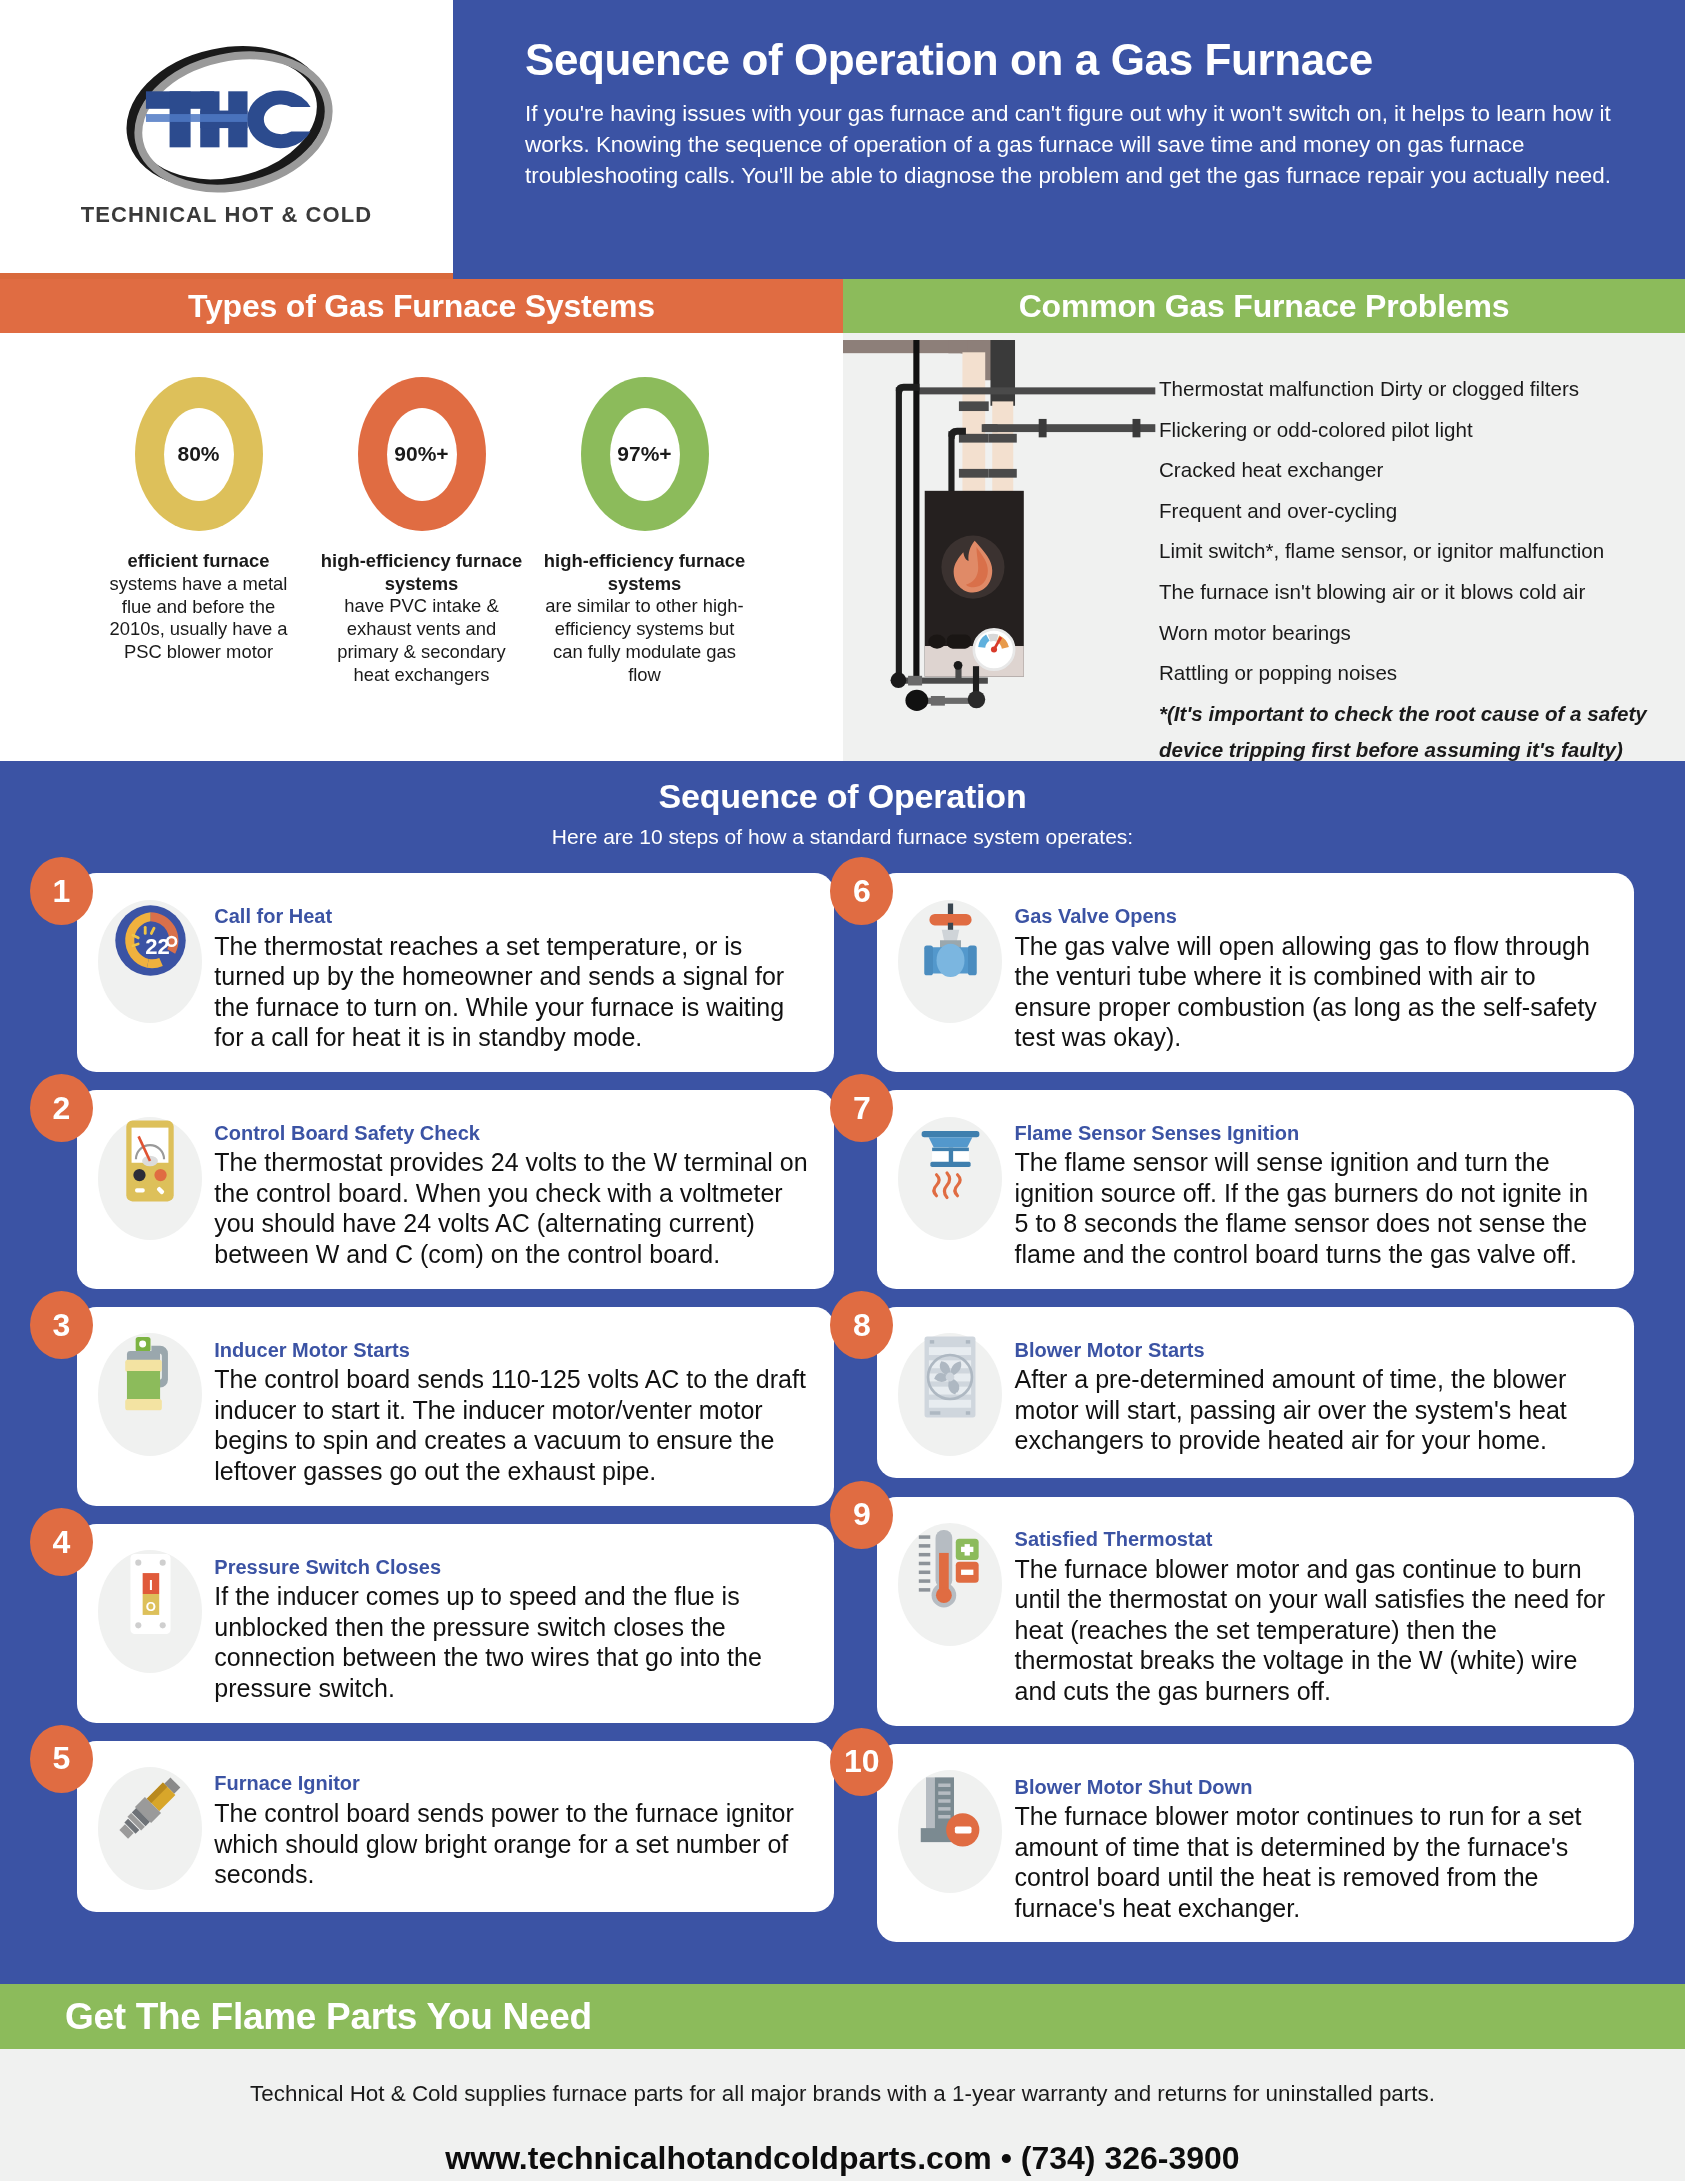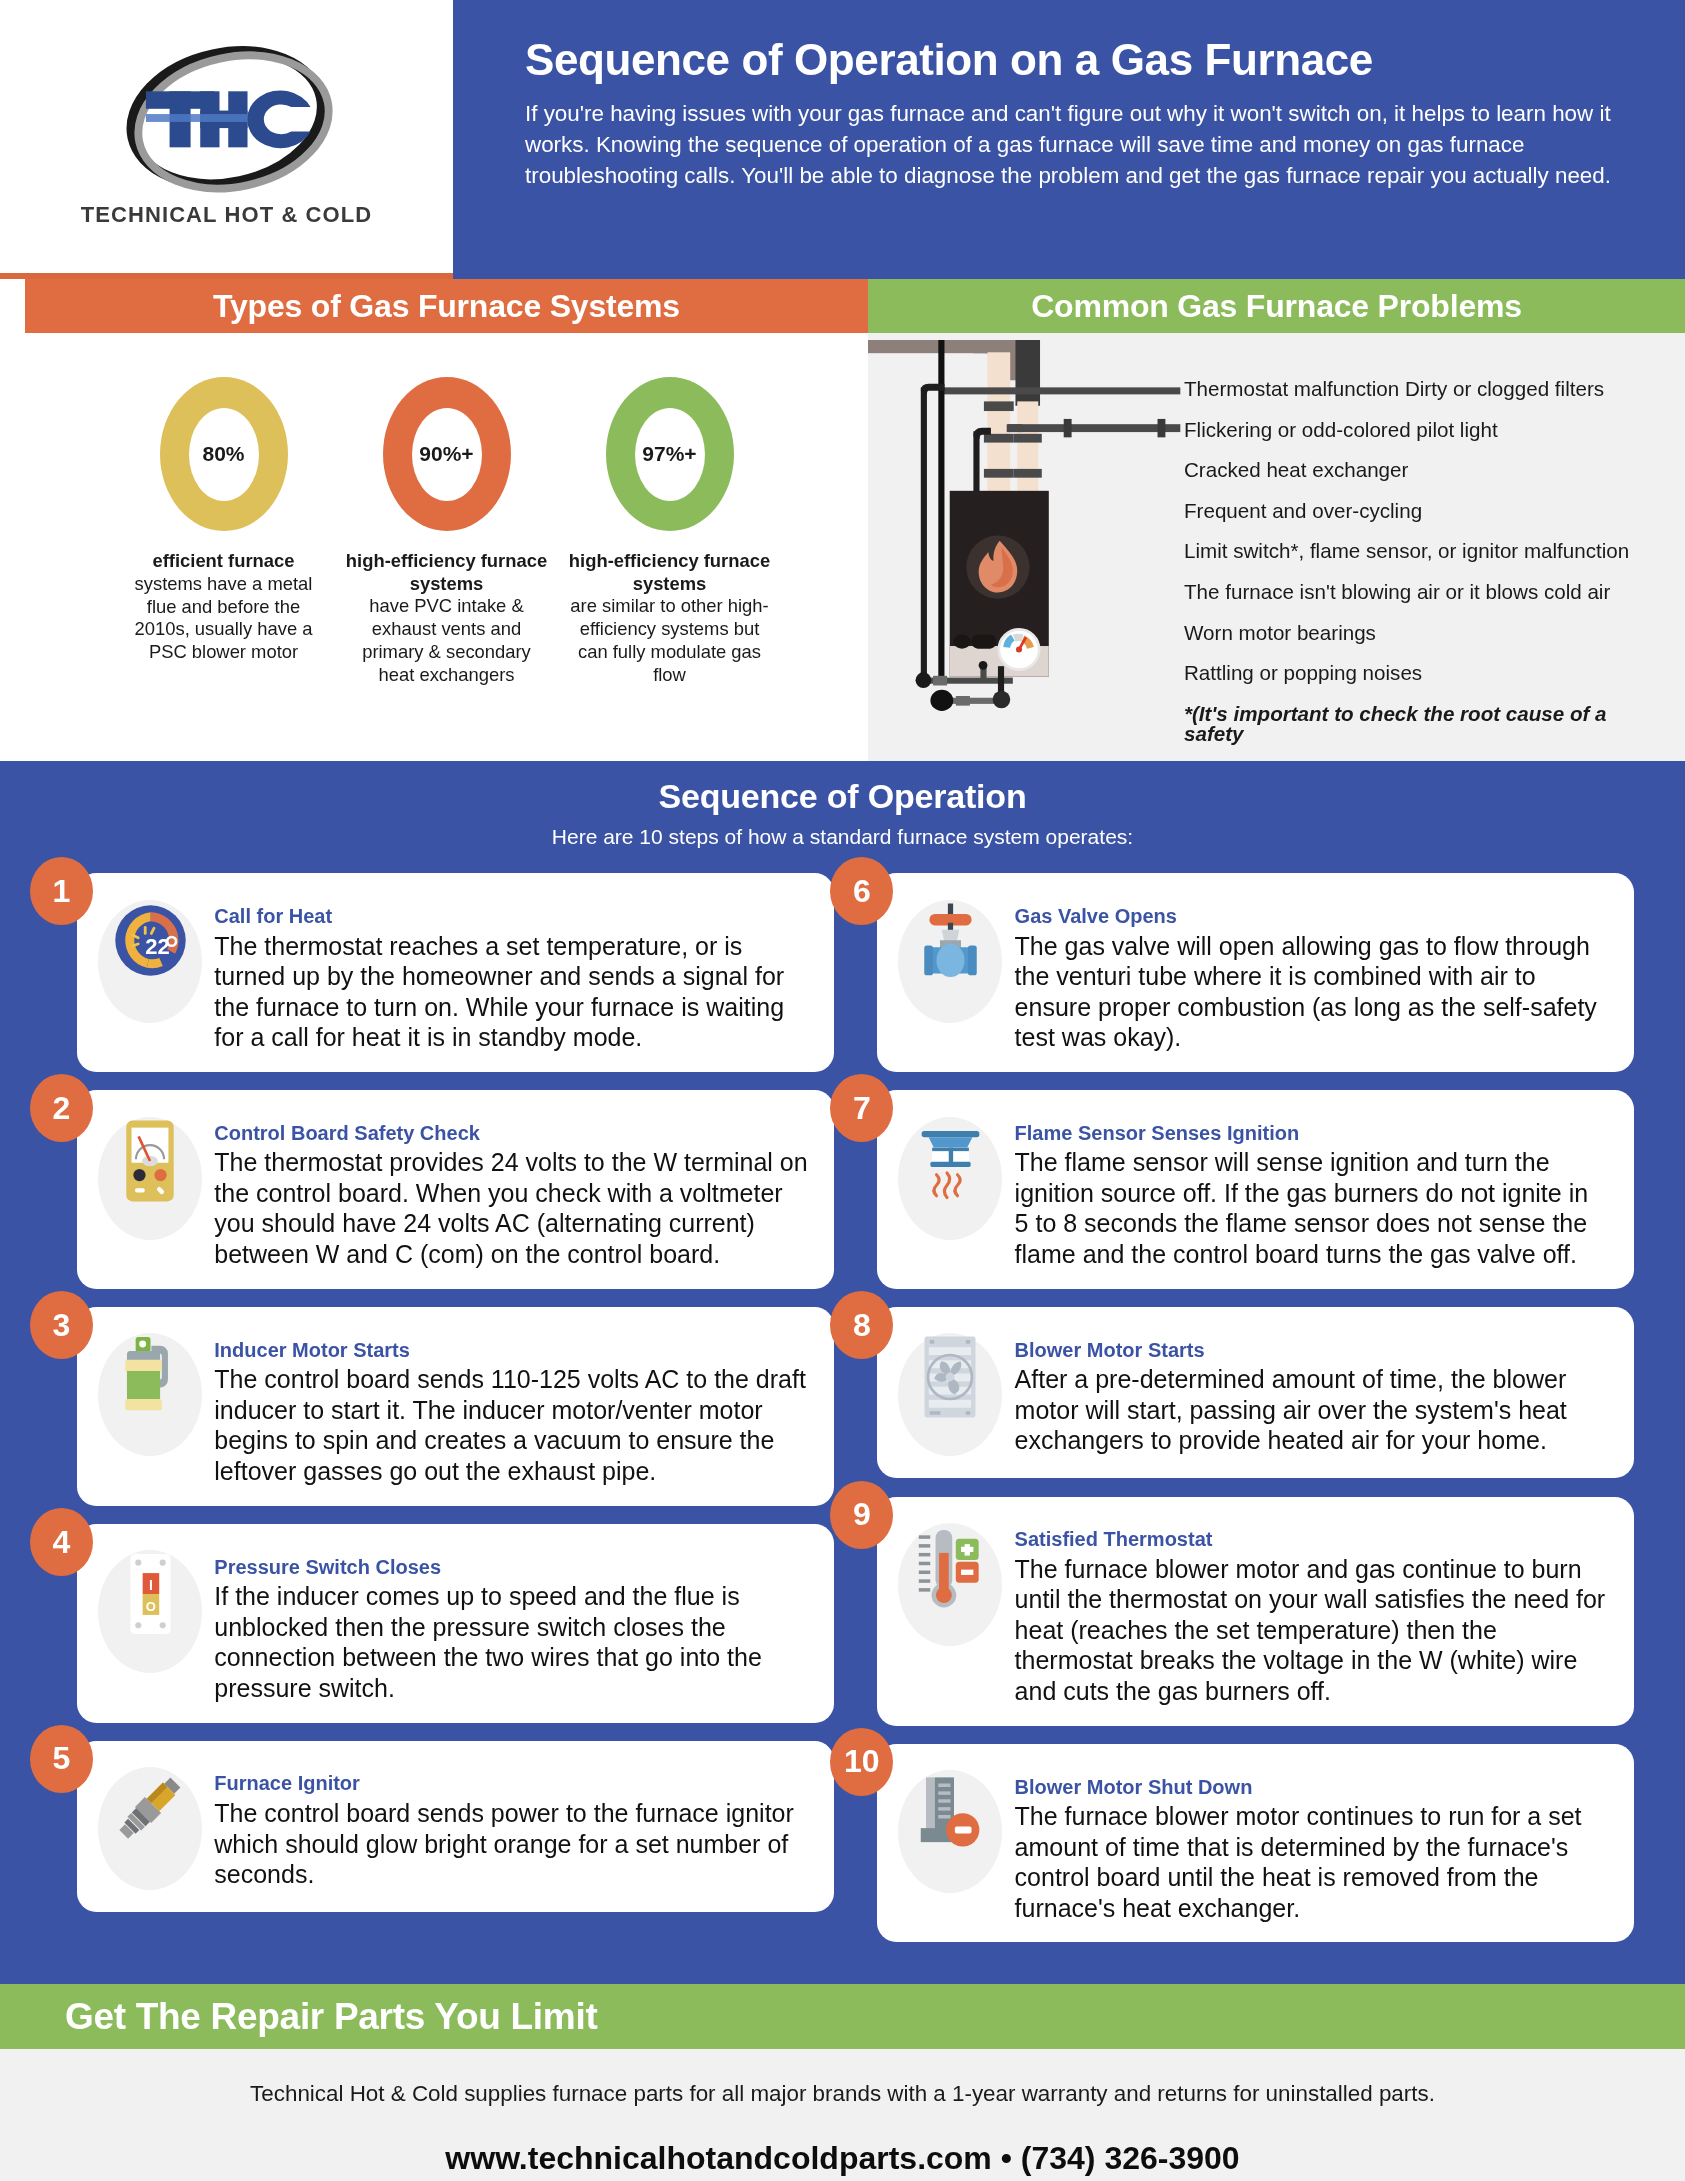--- a/index.html
+++ b/index.html
@@ -65,21 +65,20 @@
     position: absolute;
     left: 0; bottom: 0;
     width: 453px; height: 6.1px;
     background: #d9693c;
   }
 
   
   .mid {
     display: flex;
     height: 482px;
-    padding-left: 25px;
   }
   .mid-left { width: 843px; flex: 0 0 843px; background:#ffffff; }
   .mid-right { flex: 1; background:#f0f1f0; position: relative; }
 
   .bar {
     height: 54px;
     display:flex; align-items:center; justify-content:center;
     color:#ffffff; font-size: 32px; font-weight:700;
     letter-spacing: -0.2px;
   }
@@ -623,21 +622,21 @@
             <div class="card-head">Blower Motor Shut Down</div>
             <div class="card-body">The furnace blower motor continues to run for a set amount of time that is determined by the furnace's control board until the heat is removed from the furnace's heat exchanger.</div>
           </div>
         </div>
 
       </div>
     </div>
   </div>
 
   <div class="footer-green">
-    <h2>Get The Repair Parts You Limit</h2>
+    <h2>Get The Flame Parts You Need</h2>
   </div>
   <div class="footer-white">
     <div class="footer-line1">Technical Hot &amp; Cold supplies furnace parts for all major brands with a 1-year warranty and returns for uninstalled parts.</div>
     <div class="footer-line2">www.technicalhotandcoldparts.com • (734) 326-3900</div>
   </div>
 
 </div>
 
 
 </body></html>

